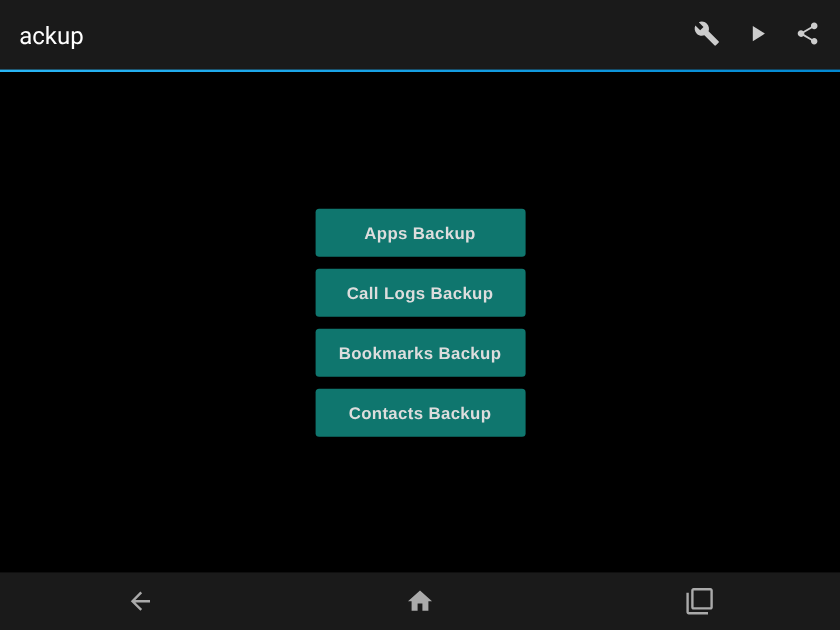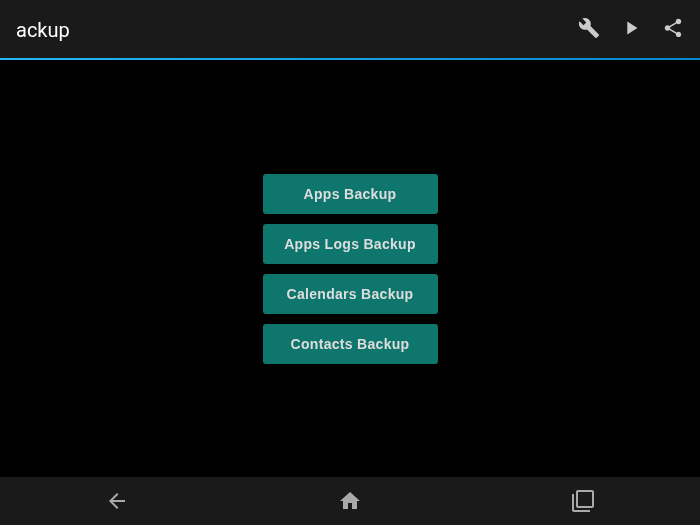--- a/index.html
+++ b/index.html
@@ -146,22 +146,22 @@
       <svg class="svg-icon" viewBox="0 0 24 24" xmlns="http://www.w3.org/2000/svg">
         <path d="M18 16.08c-.76 0-1.44.3-1.96.77L8.91 12.7c.05-.23.09-.46.09-.7s-.04-.47-.09-.7l7.05-4.11c.54.5 1.25.81 2.04.81 1.66 0 3-1.34 3-3s-1.34-3-3-3-3 1.34-3 3c0 .24.04.47.09.7L8.04 9.81C7.5 9.31 6.79 9 6 9c-1.66 0-3 1.34-3 3s1.34 3 3 3c.79 0 1.5-.31 2.04-.81l7.12 4.16c-.05.21-.08.43-.08.65 0 1.61 1.31 2.92 2.92 2.92 1.61 0 2.92-1.31 2.92-2.92s-1.31-2.92-2.92-2.92z"></path>
       </svg>
     </span>
   </div>
 </div>
 
 <div id="main">
 
 <button class="backup-button">Apps Backup</button>
-    <button class="backup-button">Apps Logs Backup</button>
-    <button class="backup-button">Calendars Backup</button>
+    <button class="backup-button">Call Logs Backup</button>
+    <button class="backup-button">Bookmarks Backup</button>
     <button class="backup-button">Contacts Backup</button>
   </div>
 
 <div id="bottombar">
 
   <span class="nav-icon">
     <svg class="nav-svg" viewBox="0 0 24 24" xmlns="http://www.w3.org/2000/svg">
       <path d="M20 11H7.83l5.59-5.59L12 4l-8 8 8 8 1.41-1.41L7.83 13H20v-2z"></path>
     </svg>
   </span>

